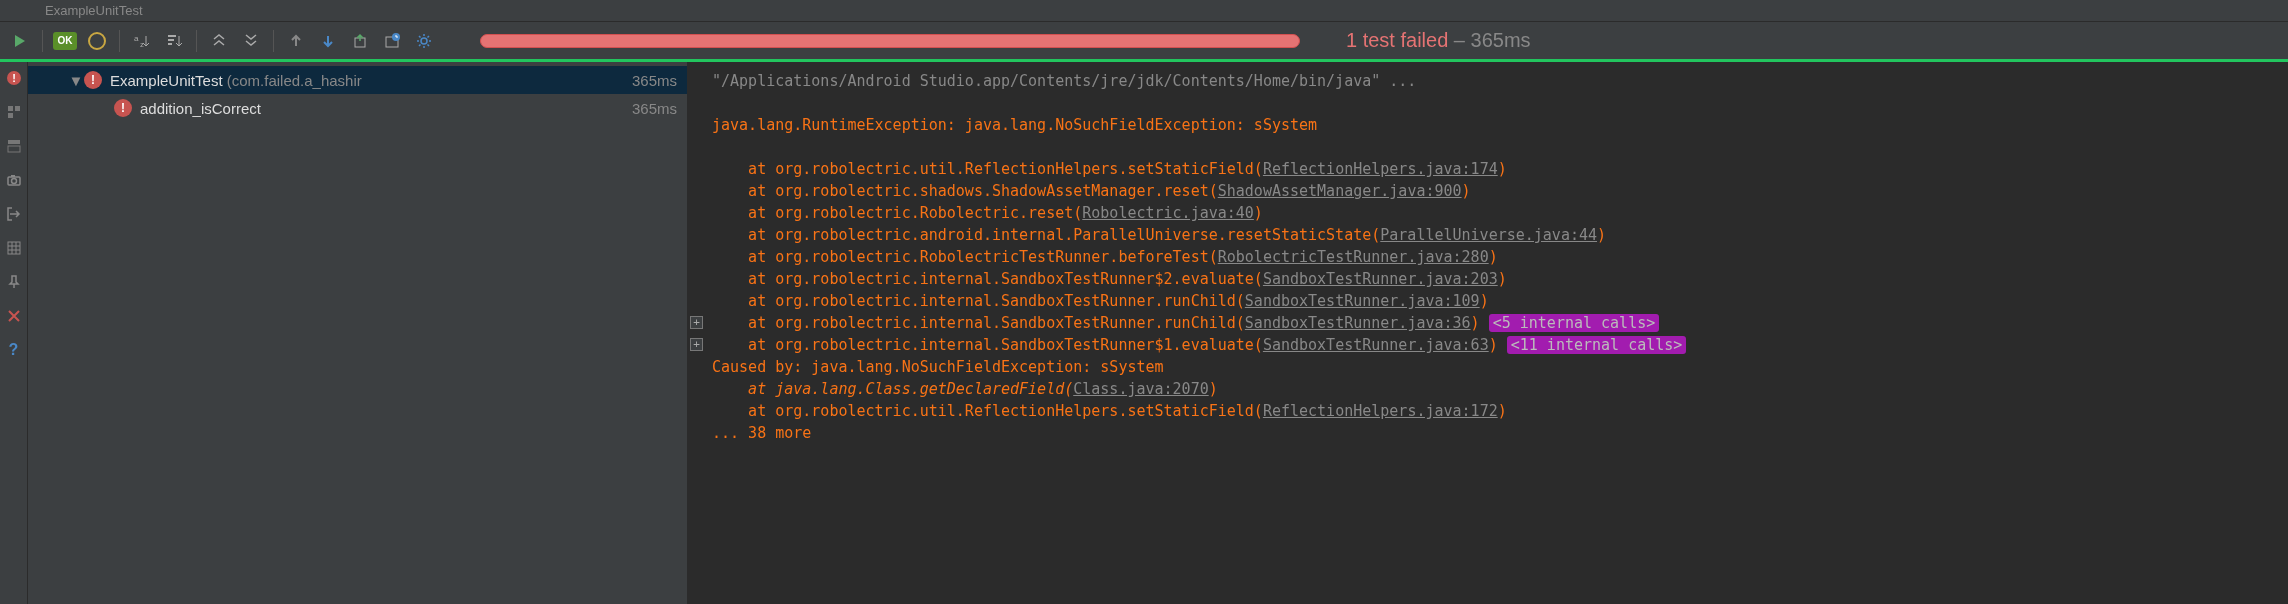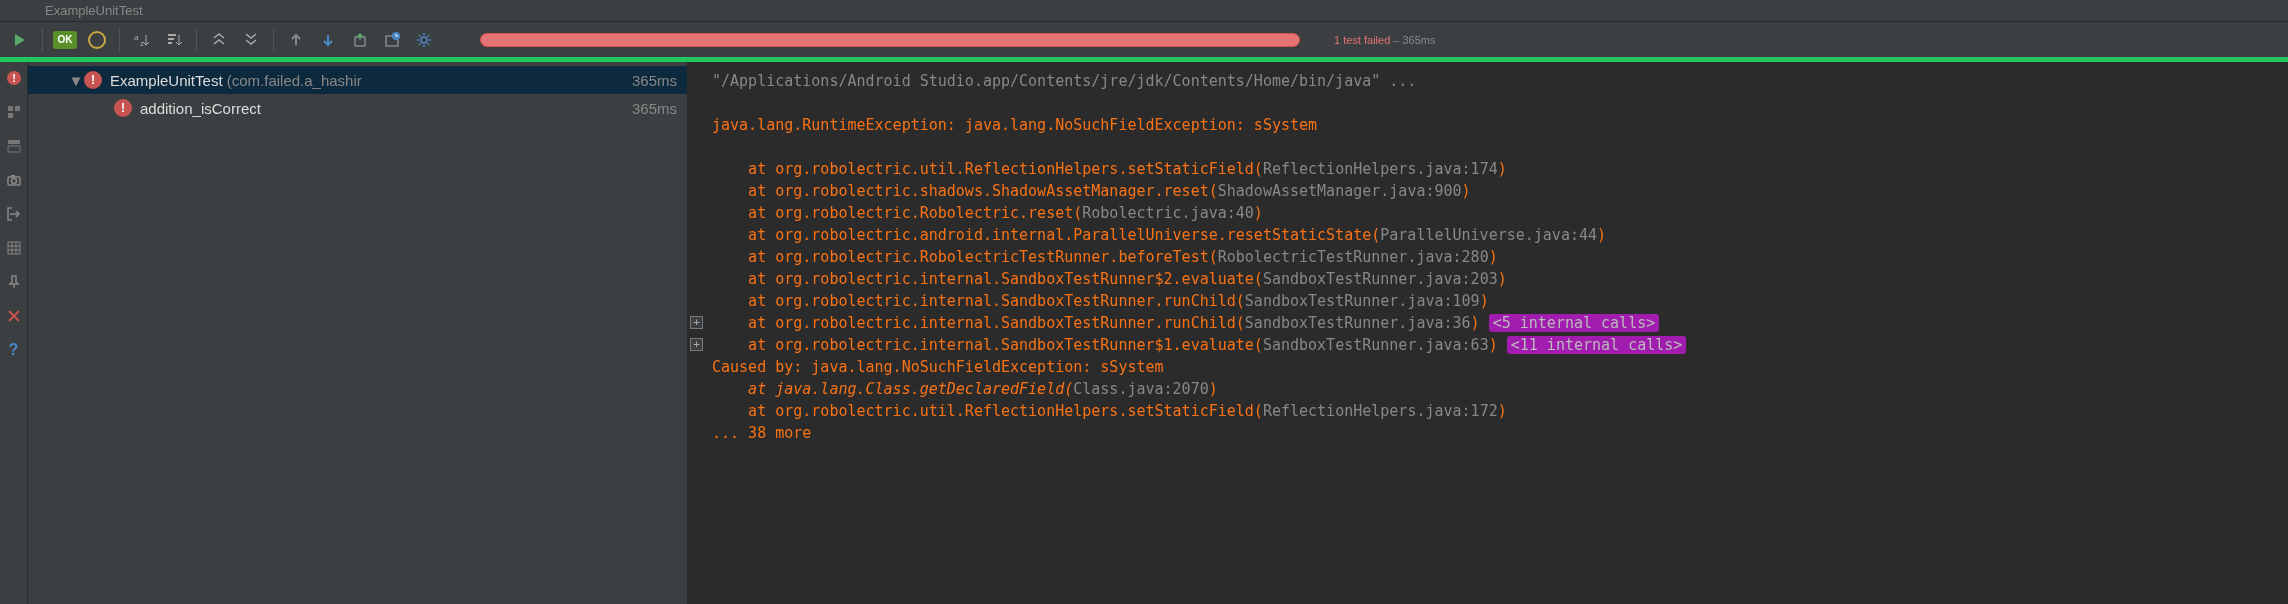--- a/index.html
+++ b/index.html
@@ -23,21 +23,21 @@
   padding-left: 45px;
   color: #888;
   font-size: 13px;
 }
 .toolbar-row {
   height: 40px;
   background: #3c3f41;
   display: flex;
   align-items: center;
   padding-left: 4px;
-  border-bottom: 5px solid #22c55e;
+  border-bottom: 3px solid #22c55e;
 }
 .toolbar-btn {
   width: 28px;
   height: 28px;
   margin: 0 2px;
   display: flex;
   align-items: center;
   justify-content: center;
   border-radius: 3px;
   cursor: pointer;
@@ -56,22 +56,22 @@
 }
 .progress-bar {
   flex: 1;
   height: 14px;
   background: #e57373;
   border: 1px solid #d35050;
   border-radius: 8px;
   max-width: 820px;
 }
 .status-text {
-  margin-left: 34px;
-  font-size: 11px;
+  margin-left: 46px;
+  font-size: 20px;
 }
 .status-fail { color: #e57373; }
 .status-time { color: #888; }
 .main-row {
   flex: 1;
   display: flex;
   overflow: hidden;
 }
 .left-gutter {
   width: 28px;
@@ -154,21 +154,21 @@
   background: #3c3f41;
   color: #aaa;
   font-size: 11px;
   line-height: 11px;
   text-align: center;
   cursor: pointer;
 }
 .console-content { padding-left: 24px; }
 .c-gray { color: #888; }
 .c-red { color: #f97316; }
-.c-link { color: #888; cursor: pointer; }
+.c-link { color: #888; text-decoration: underline; cursor: pointer; }
 .c-badge {
   background: #a21caf;
   color: #bbb;
   padding: 0 4px;
   border-radius: 3px;
 }
 .ok-badge {
   width: 24px; height: 18px;
   background: #5a8f29;
   border-radius: 3px;

